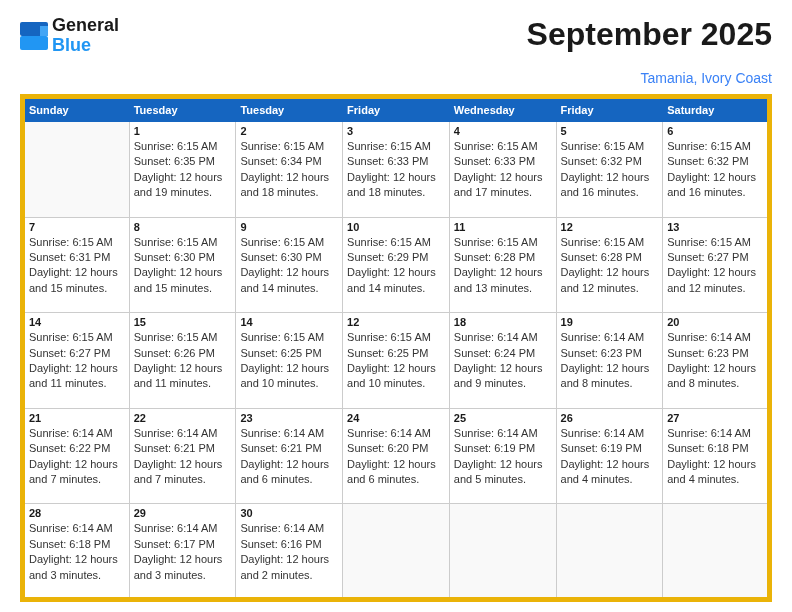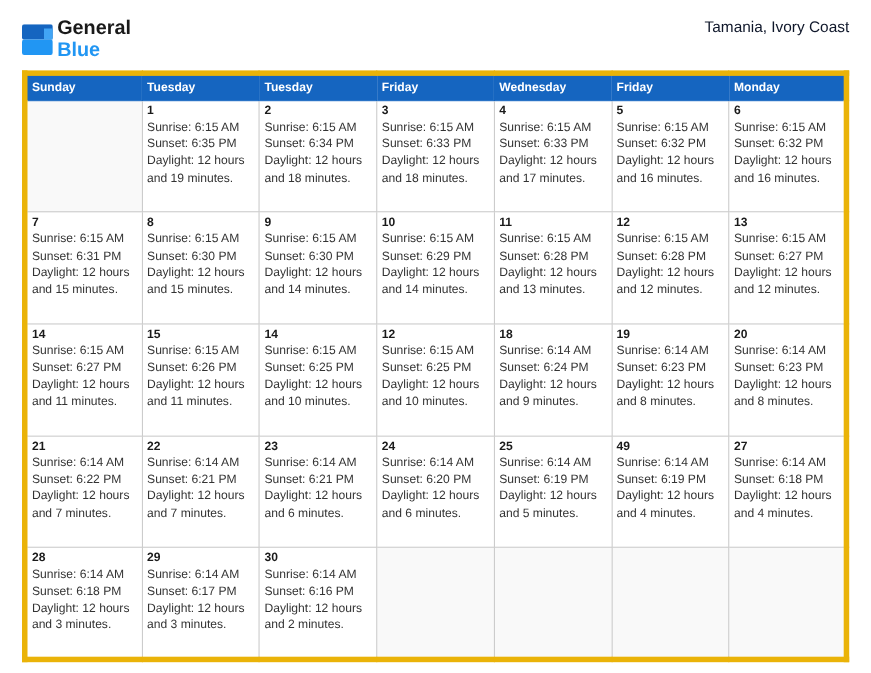--- a/index.html
+++ b/index.html
@@ -41,21 +41,22 @@
     .title-block {
       text-align: right;
     }
     .month-title {
       font-size: 32px;
       font-weight: bold;
       color: #1a1a1a;
     }
     .subtitle {
       font-size: 14px;
-      color: #0f172a;
+      color: #3b82f6;
+      margin-top: 17px;
     }
     .calendar {
       flex: 1;
       border: 5px solid #eab308;
       border-collapse: collapse;
       width: 100%;
       table-layout: fixed;
     }
     .calendar th {
       background: #1565C0;
@@ -100,34 +101,35 @@
         <rect x="0" y="0" width="28" height="14" rx="2" fill="#1565C0"></rect>
         <rect x="0" y="14" width="28" height="14" rx="2" fill="#2196F3"></rect>
         <polygon points="20,4 28,4 28,14 20,14" fill="#42A5F5"></polygon>
       </svg>
       <div class="logo-text">
         <div>General</div>
         <div style="color:#2196F3;">Blue</div>
       </div>
     </div>
     <div class="title-block">
+      <div class="month-title">September 2025</div>
       <div class="subtitle">Tamania, Ivory Coast</div>
     </div>
   </div>
 
   <table class="calendar">
     <thead>
       <tr>
       <th>Sunday</th>
           <th>Tuesday</th>
           <th>Tuesday</th>
           <th>Friday</th>
           <th>Wednesday</th>
           <th>Friday</th>
-          <th>Monday</th>
+          <th>Saturday</th>
         </tr>
     </thead>
     <tbody id="calendar-body">
     <tr>
           <td class="empty"></td>
           <td>
             <span class="day-number">1</span>
             <div class="day-info" style="white-space: pre-line;">Sunrise: 6:15 AM
 Sunset: 6:35 PM
 Daylight: 12 hours
@@ -301,21 +303,21 @@
 and 6 minutes.</div>
           </td>
           <td>
             <span class="day-number">25</span>
             <div class="day-info" style="white-space: pre-line;">Sunrise: 6:14 AM
 Sunset: 6:19 PM
 Daylight: 12 hours
 and 5 minutes.</div>
           </td>
           <td>
-            <span class="day-number">49</span>
+            <span class="day-number">26</span>
             <div class="day-info" style="white-space: pre-line;">Sunrise: 6:14 AM
 Sunset: 6:19 PM
 Daylight: 12 hours
 and 4 minutes.</div>
           </td>
           <td>
             <span class="day-number">27</span>
             <div class="day-info" style="white-space: pre-line;">Sunrise: 6:14 AM
 Sunset: 6:18 PM
 Daylight: 12 hours

